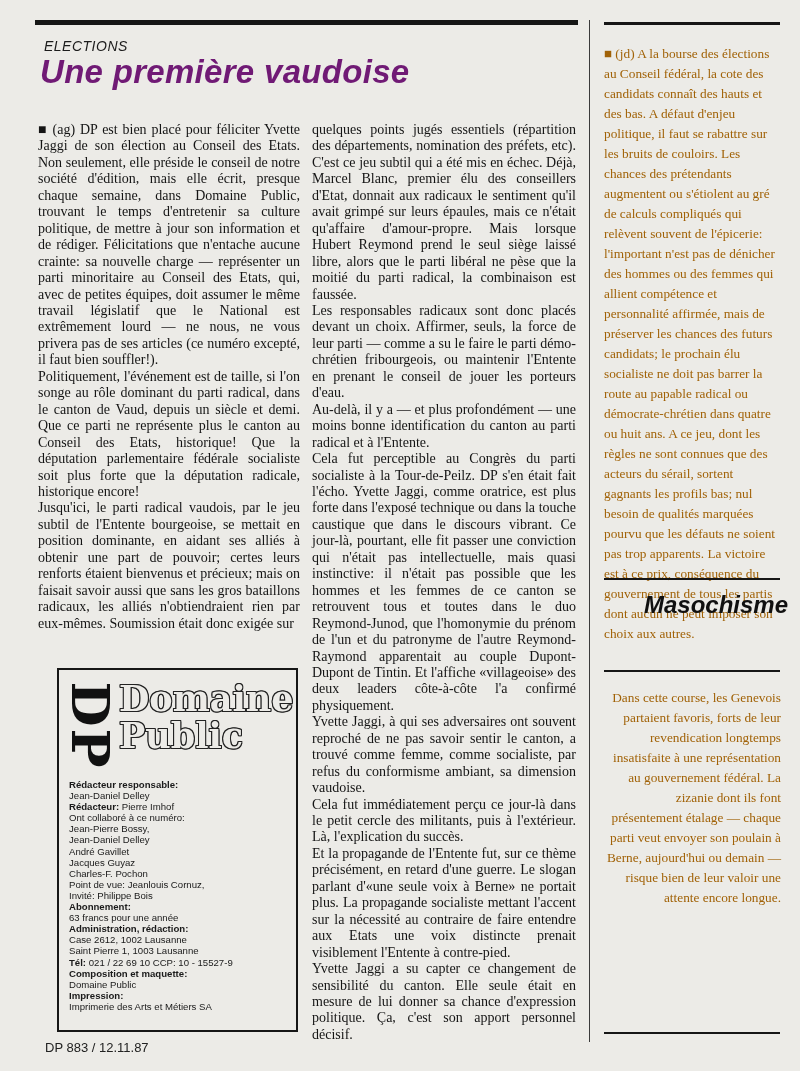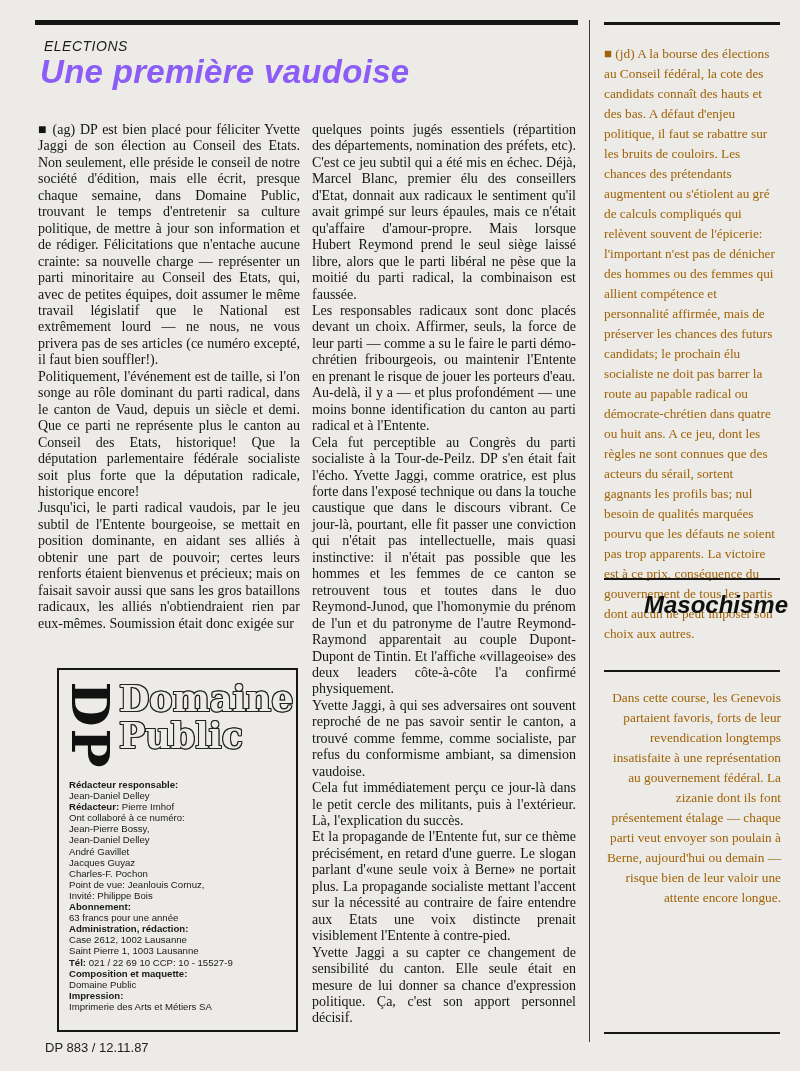--- a/index.html
+++ b/index.html
@@ -11,21 +11,21 @@
   .rule{position:absolute;background:#161616;}
   
   .kicker{
     position:absolute;left:44px;top:38px;
     font-family:"Liberation Sans", sans-serif;font-style:italic;
     font-size:14px;letter-spacing:0.5px;color:#1c1c1c;
   }
   .headline{
     position:absolute;left:40px;top:53px;
     font-family:"Liberation Sans", sans-serif;font-style:italic;font-weight:bold;
-    font-size:33px;letter-spacing:0.3px;color:#8b5cf6;
+    font-size:33px;letter-spacing:0.3px;color:#701a75;
   }
   
   .col{
     position:absolute;text-align:justify;
     font-size:14px;line-height:16.45px;color:#141414;
   }
   .col p{margin:0;}
   .col1{left:38px;top:122px;width:262px;}
   .col2{left:312px;top:122px;width:264px;}
   
@@ -87,21 +87,21 @@
   <div class="headline">Une première vaudoise</div>
 
   <div class="col col1">
     <p>■ (ag) DP est bien placé pour féliciter Yvette Jaggi de son élection au Conseil des Etats. Non seulement, elle préside le conseil de notre société d'édition, mais elle écrit, presque chaque semaine, dans Domaine Public, trouvant le temps d'entretenir sa culture politique, de mettre à jour son information et de rédiger. Félicitations que n'entache aucune crainte: sa nouvelle charge — représenter un parti minoritaire au Conseil des Etats, qui, avec de petites équipes, doit assumer le même travail législatif que le National est extrêmement lourd — ne nous, ne vous privera pas de ses articles (ce numéro excepté, il faut bien souffler!).</p>
     <p>Politiquement, l'événement est de taille, si l'on songe au rôle dominant du parti radical, dans le canton de Vaud, depuis un siècle et demi. Que ce parti ne représente plus le canton au Conseil des Etats, historique! Que la députation parlementaire fédérale socialiste soit plus forte que la députation radicale, historique encore!</p>
     <p>Jusqu'ici, le parti radical vaudois, par le jeu subtil de l'Entente bourgeoise, se mettait en position dominante, en aidant ses alliés à obtenir une part de pouvoir; certes leurs renforts étaient bienvenus et précieux; mais on faisait savoir aussi que sans les gros bataillons radicaux, les alliés n'obtiendraient rien par eux-mêmes. Soumission était donc exigée sur</p>
   </div>
 
   <div class="col col2">
     <p>quelques points jugés essentiels (répartition des départements, nomination des préfets, etc). C'est ce jeu subtil qui a été mis en échec. Déjà, Marcel Blanc, premier élu des conseillers d'Etat, donnait aux radicaux le sentiment qu'il avait grimpé sur leurs épaules, mais ce n'était qu'affaire d'amour-propre. Mais lorsque Hubert Reymond prend le seul siège laissé libre, alors que le parti libéral ne pèse que la moitié du parti radical, la combinaison est faussée.</p>
-    <p>Les responsables radicaux sont donc placés devant un choix. Affirmer, seuls, la force de leur parti — comme a su le faire le parti démo-chrétien fribourgeois, ou maintenir l'Entente en prenant le risque de jouer les porteurs d'eau.</p>
+    <p>Les responsables radicaux sont donc placés devant un choix. Affirmer, seuls, la force de leur parti — comme a su le faire le parti démo-chrétien fribourgeois, ou maintenir l'Entente en prenant le conseil de jouer les porteurs d'eau.</p>
     <p>Au-delà, il y a — et plus profondément — une moins bonne identification du canton au parti radical et à l'Entente.</p>
     <p>Cela fut perceptible au Congrès du parti socialiste à la Tour-de-Peilz. DP s'en était fait l'écho. Yvette Jaggi, comme oratrice, est plus forte dans l'exposé technique ou dans la touche caustique que dans le discours vibrant. Ce jour-là, pourtant, elle fit passer une conviction qui n'était pas intellectuelle, mais quasi instinctive: il n'était pas possible que les hommes et les femmes de ce canton se retrouvent tous et toutes dans le duo Reymond-Junod, que l'homonymie du prénom de l'un et du patronyme de l'autre Reymond-Raymond apparentait au couple Dupont-Dupont de Tintin. Et l'affiche «villageoise» des deux leaders côte-à-côte l'a confirmé physiquement.</p>
     <p>Yvette Jaggi, à qui ses adversaires ont souvent reproché de ne pas savoir sentir le canton, a trouvé comme femme, comme socialiste, par refus du conformisme ambiant, sa dimension vaudoise.</p>
     <p>Cela fut immédiatement perçu ce jour-là dans le petit cercle des militants, puis à l'extérieur. Là, l'explication du succès.</p>
     <p>Et la propagande de l'Entente fut, sur ce thème précisément, en retard d'une guerre. Le slogan parlant d'«une seule voix à Berne» ne portait plus. La propagande socialiste mettant l'accent sur la nécessité au contraire de faire entendre aux Etats une voix distincte prenait visiblement l'Entente à contre-pied.</p>
     <p>Yvette Jaggi a su capter ce changement de sensibilité du canton. Elle seule était en mesure de lui donner sa chance d'expression politique. Ça, c'est son apport personnel décisif.</p>
   </div>
 
   <div class="masthead">
     <div class="logo-row">

